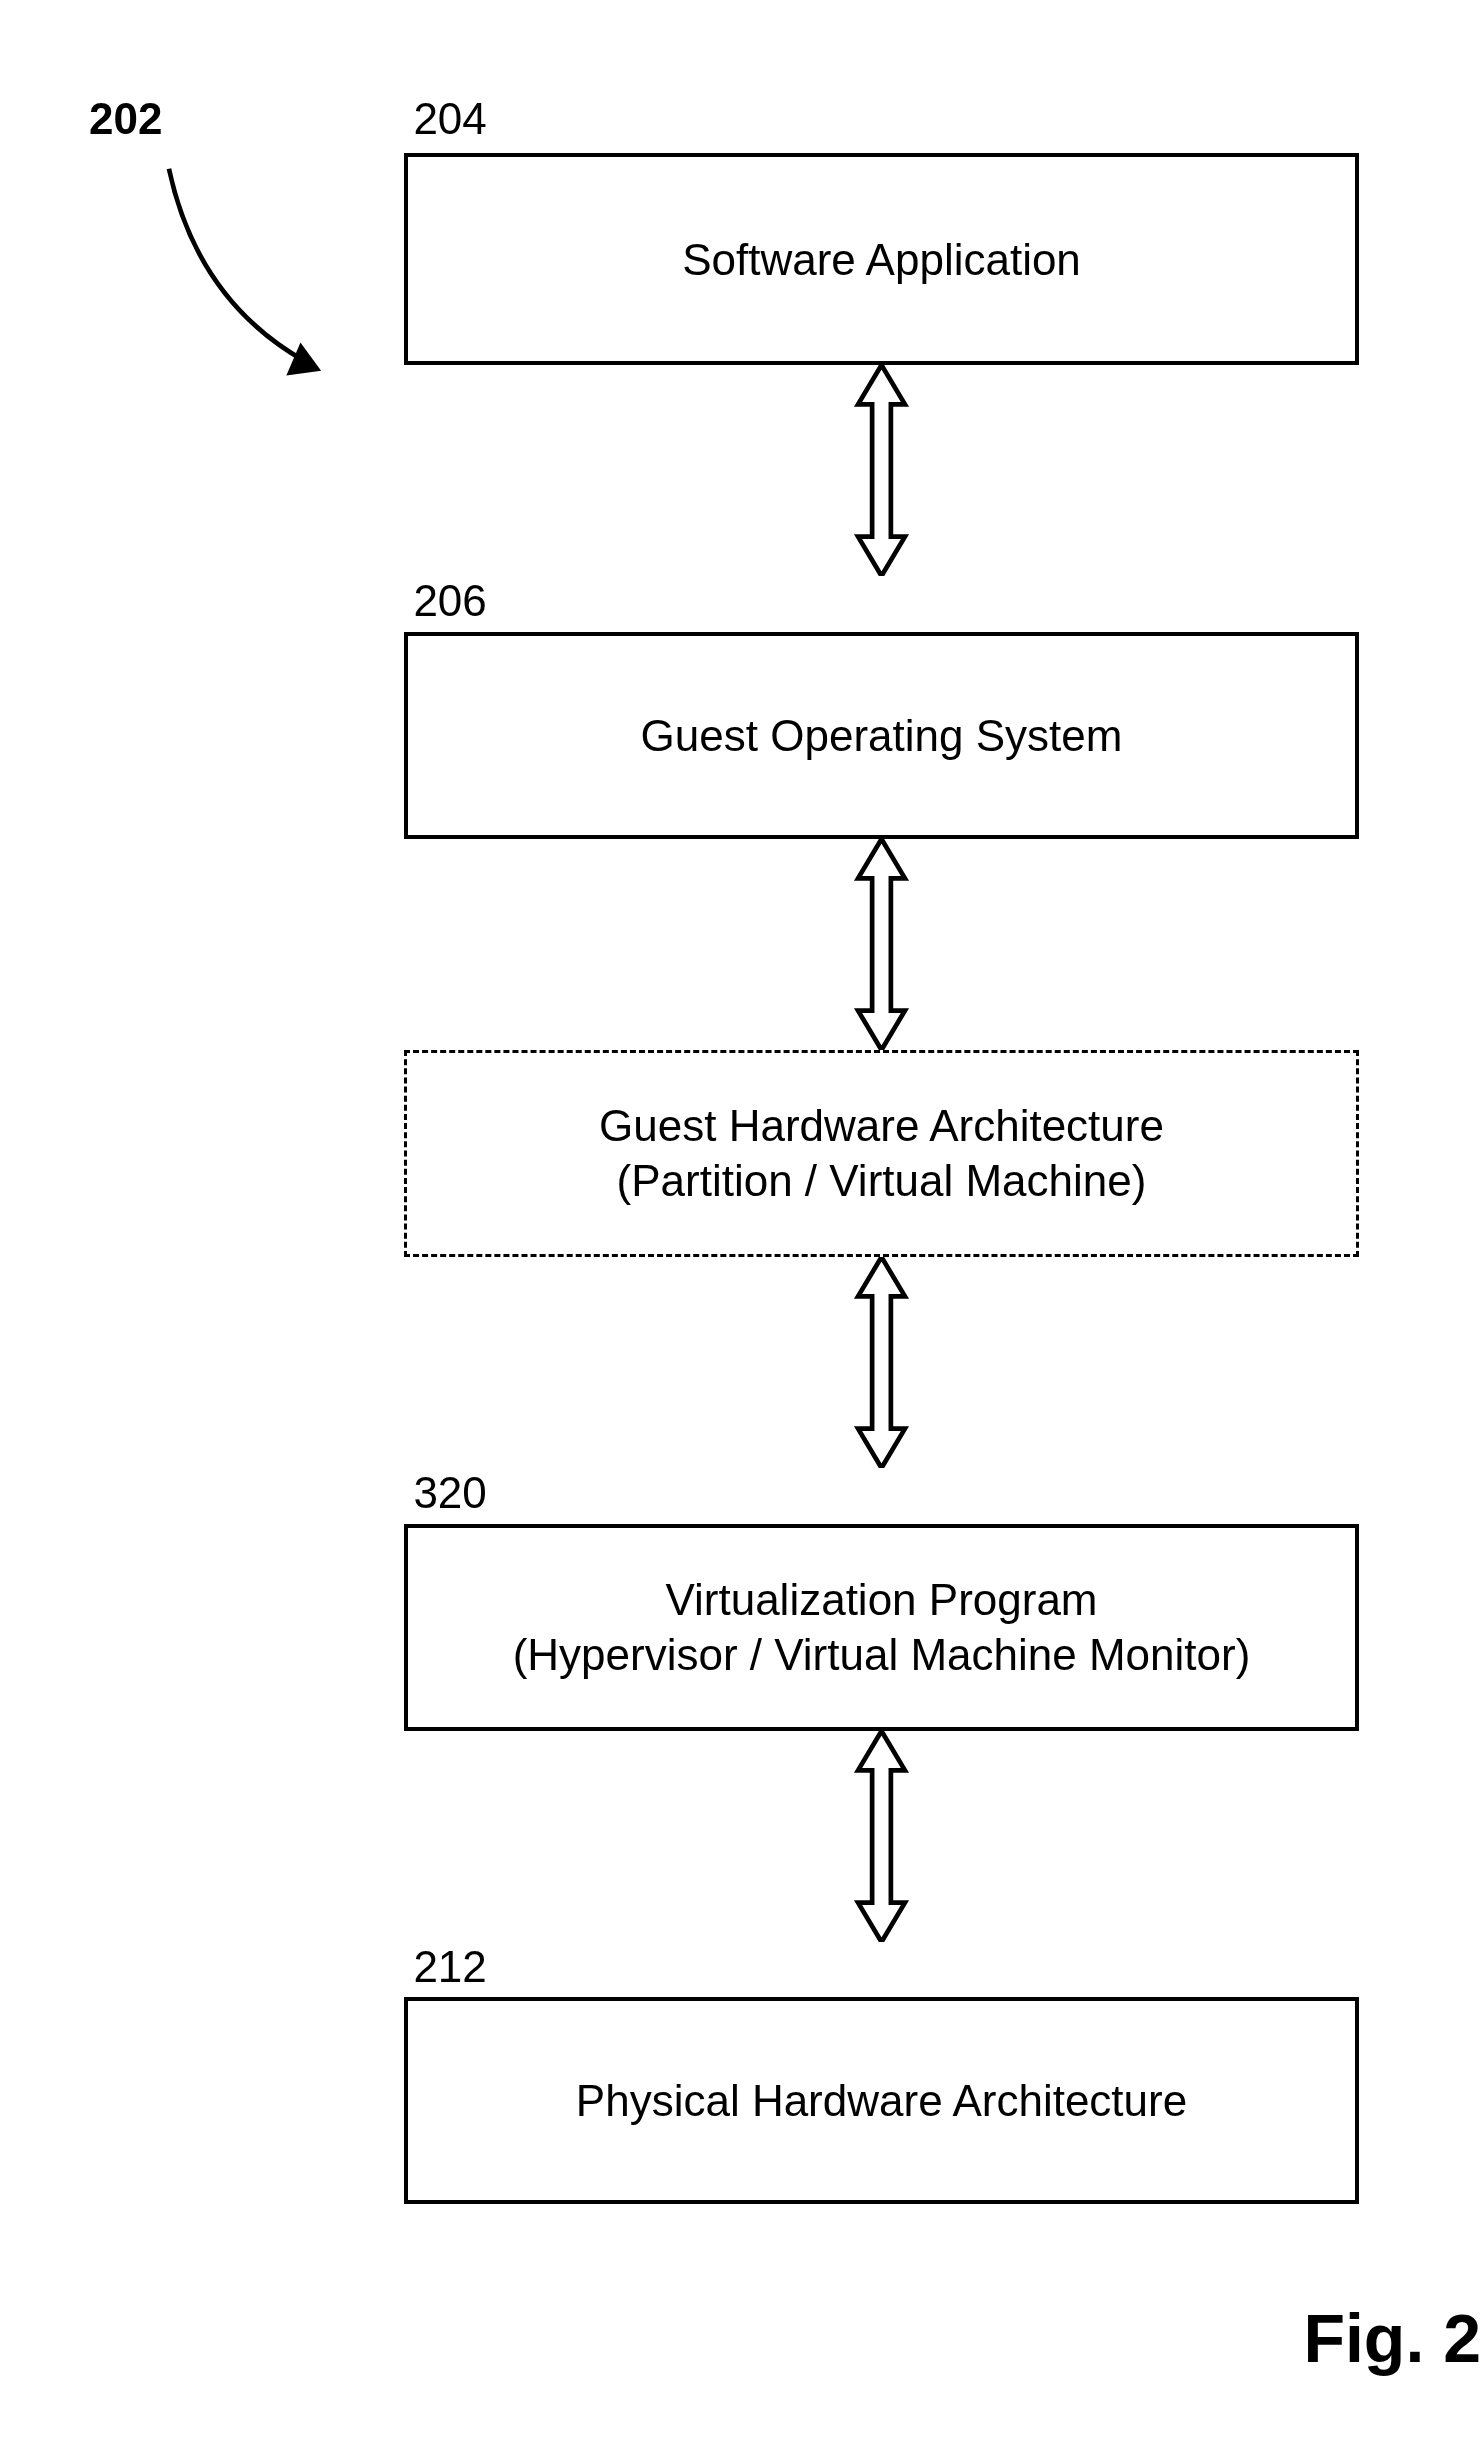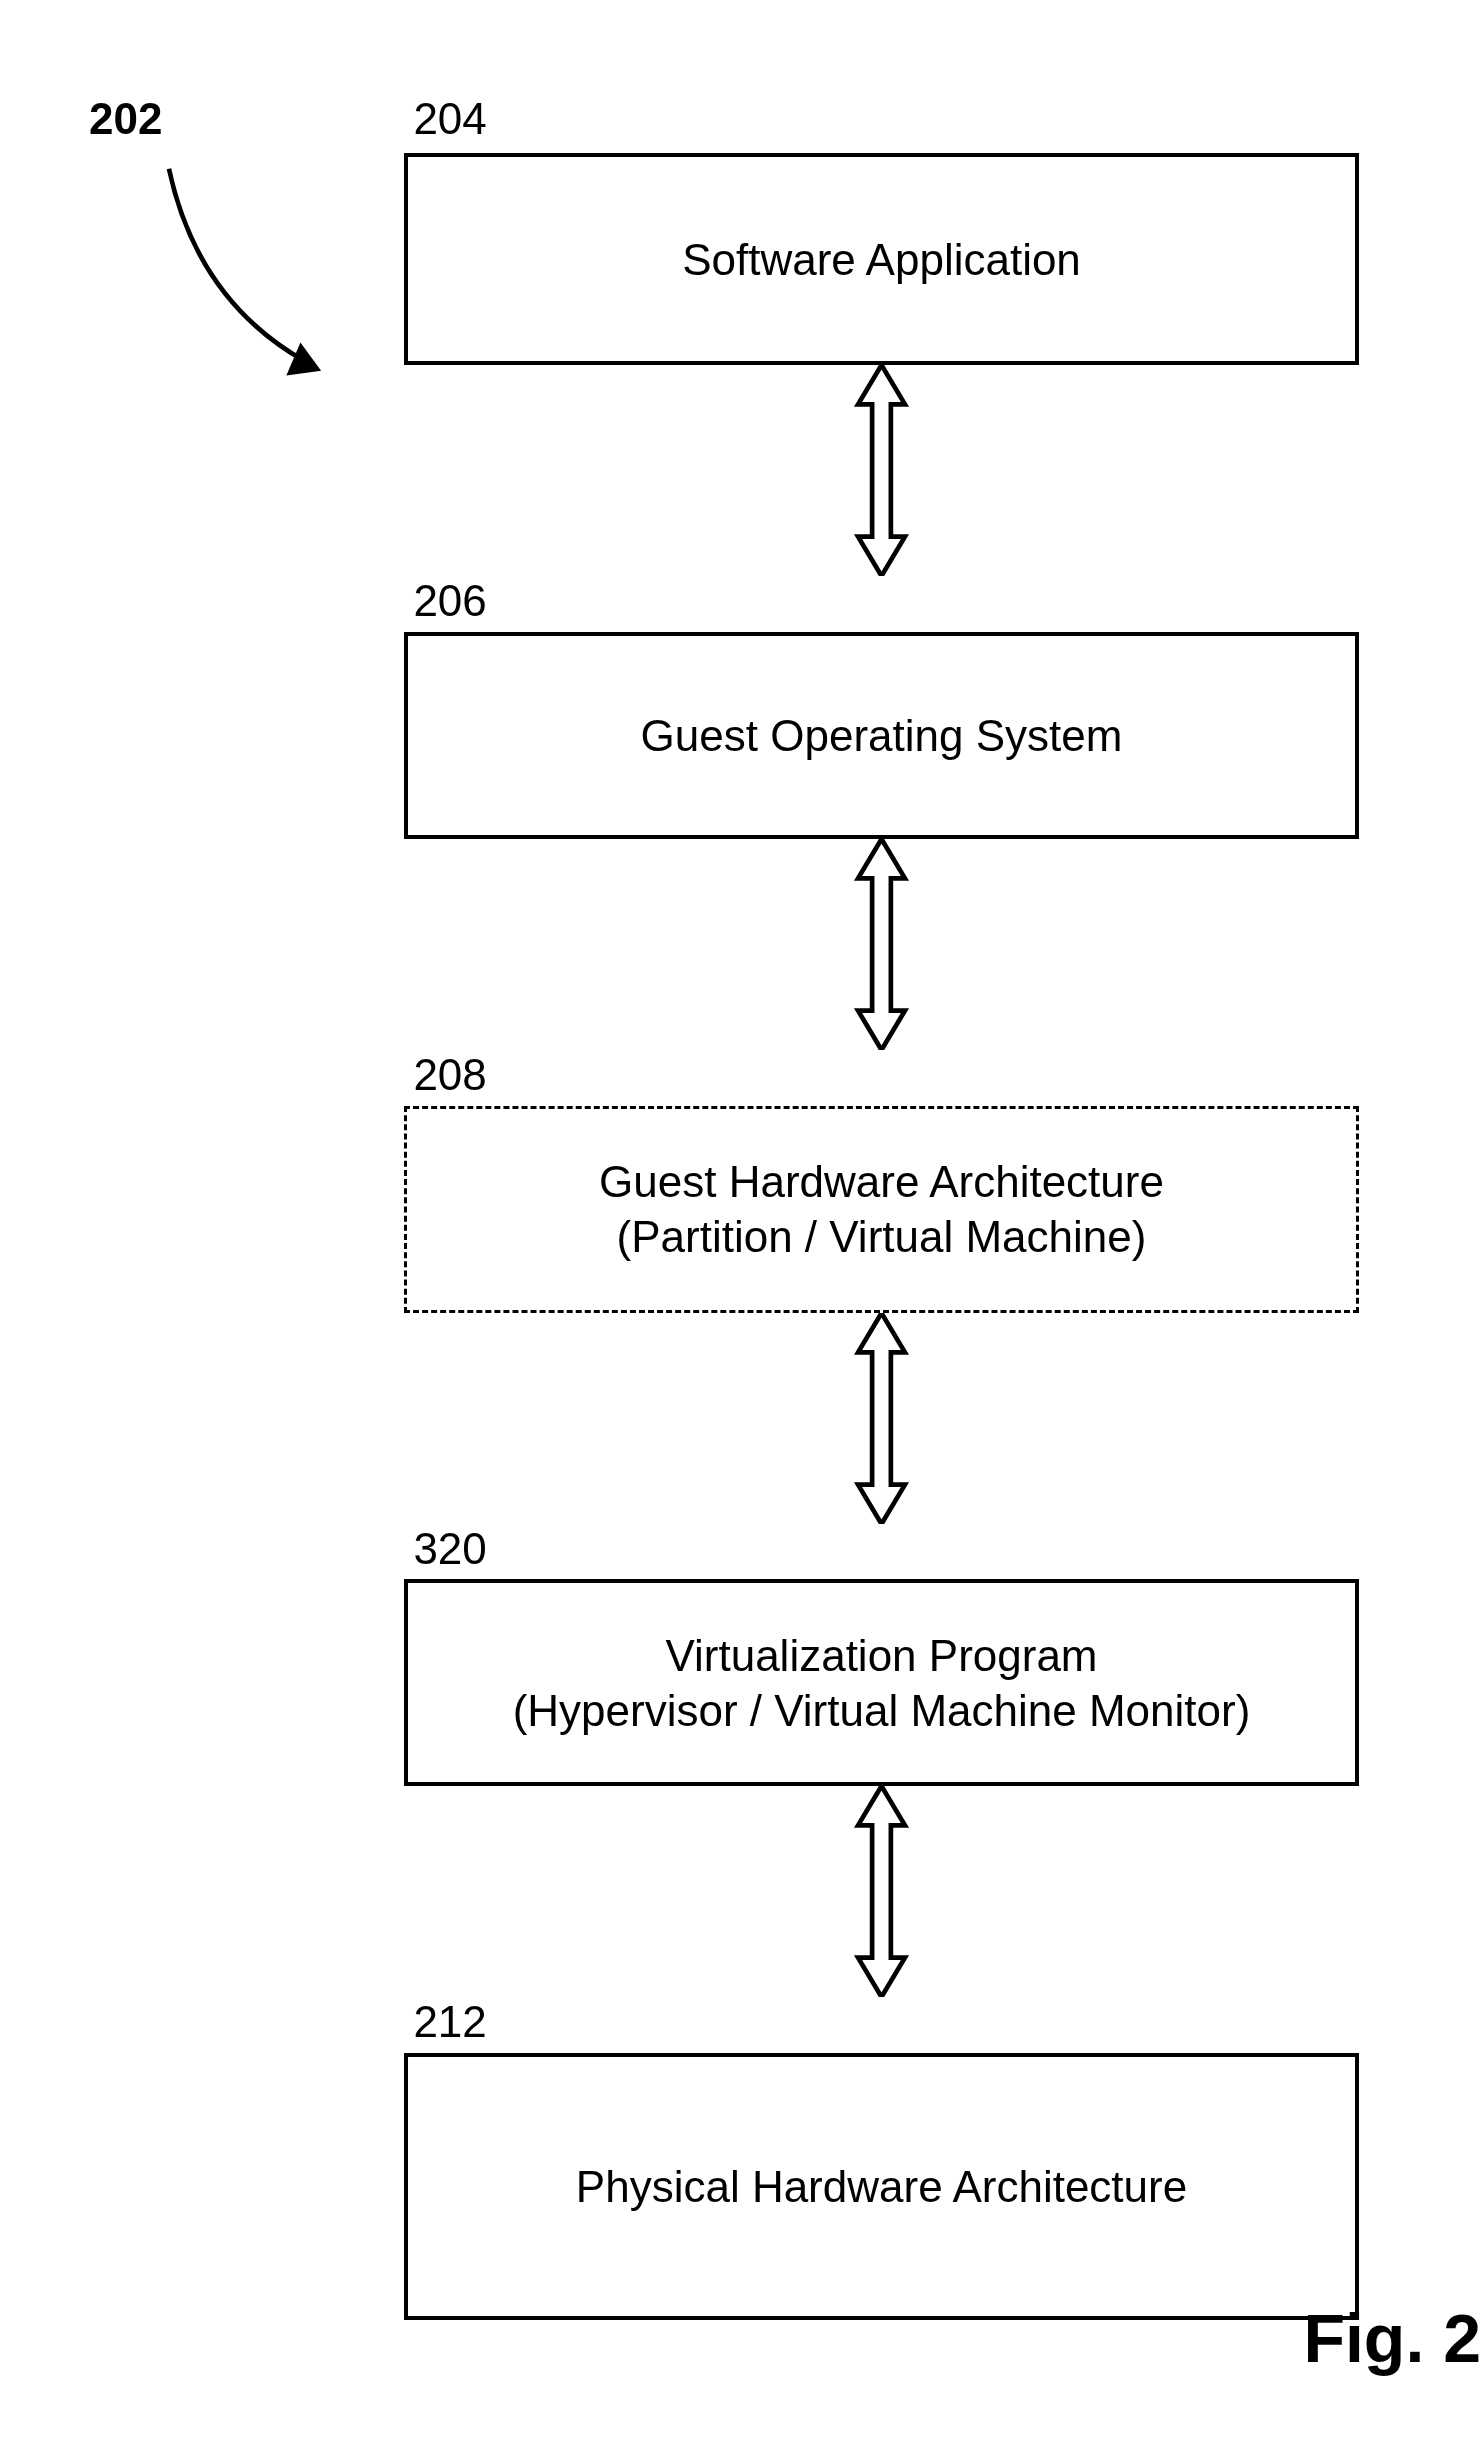--- a/index.html
+++ b/index.html
@@ -114,21 +114,20 @@
     <div class="box" style="height:207px;">
       <span>Guest Operating System</span>
     </div>
 
     <div class="conn" style="height:211px;">
       <svg width="75" height="211" viewBox="0 0 80 225">
         <polygon points="40,0 65,42 50,42 50,183 65,183 40,225 15,183 30,183 30,42 15,42" fill="#ffffff" stroke="#000" stroke-width="5"></polygon>
       </svg>
     </div>
 
-    <div class="ref-label">208</div>
     <div class="box dashed" style="height:207px;">
       <span>Guest Hardware Architecture</span>
       <span>(Partition / Virtual Machine)</span>
     </div>
 
     <div class="conn" style="height:211px;">
       <svg width="75" height="211" viewBox="0 0 80 225">
         <polygon points="40,0 65,42 50,42 50,183 65,183 40,225 15,183 30,183 30,42 15,42" fill="#ffffff" stroke="#000" stroke-width="5"></polygon>
       </svg>
     </div>
@@ -139,21 +138,21 @@
       <span>(Hypervisor / Virtual Machine Monitor)</span>
     </div>
 
     <div class="conn" style="height:211px;">
       <svg width="75" height="211" viewBox="0 0 80 225">
         <polygon points="40,0 65,42 50,42 50,183 65,183 40,225 15,183 30,183 30,42 15,42" fill="#ffffff" stroke="#000" stroke-width="5"></polygon>
       </svg>
     </div>
 
     <div class="ref-label">212</div>
-    <div class="box" style="height:267px;">
+    <div class="box" style="height:207px;">
       <span>Physical Hardware Architecture</span>
     </div>
 
   </div>
 
   <div class="fig-caption">Fig. 2</div>
 
 </div>
 
 

